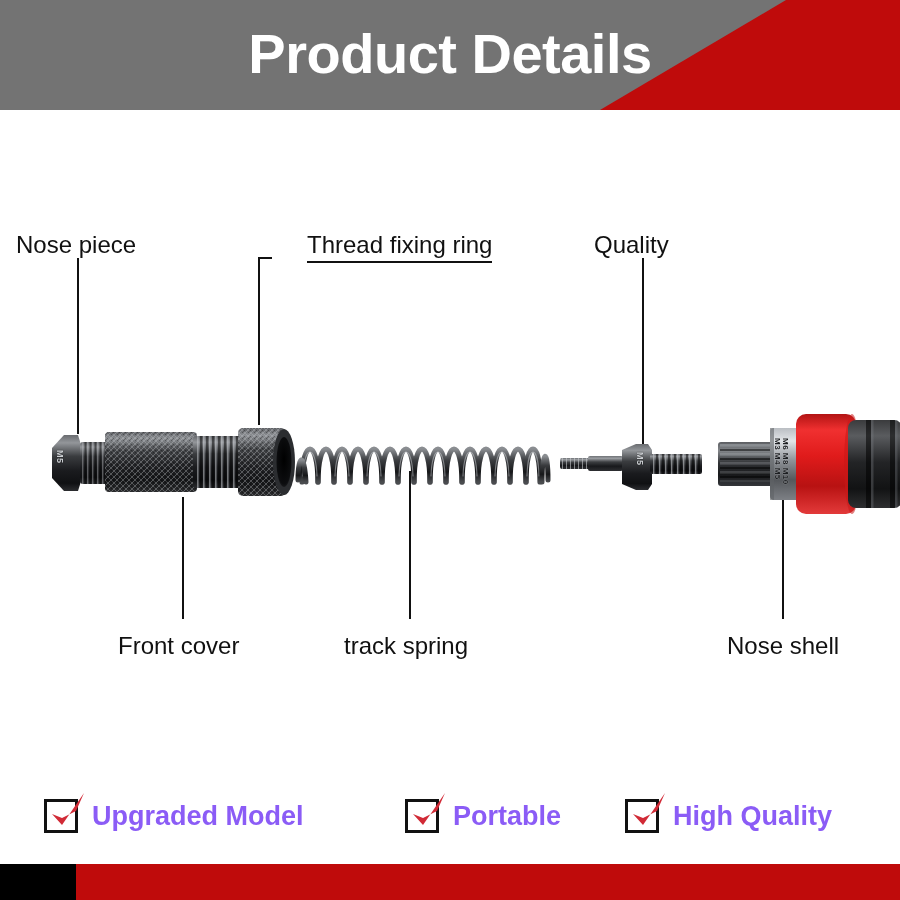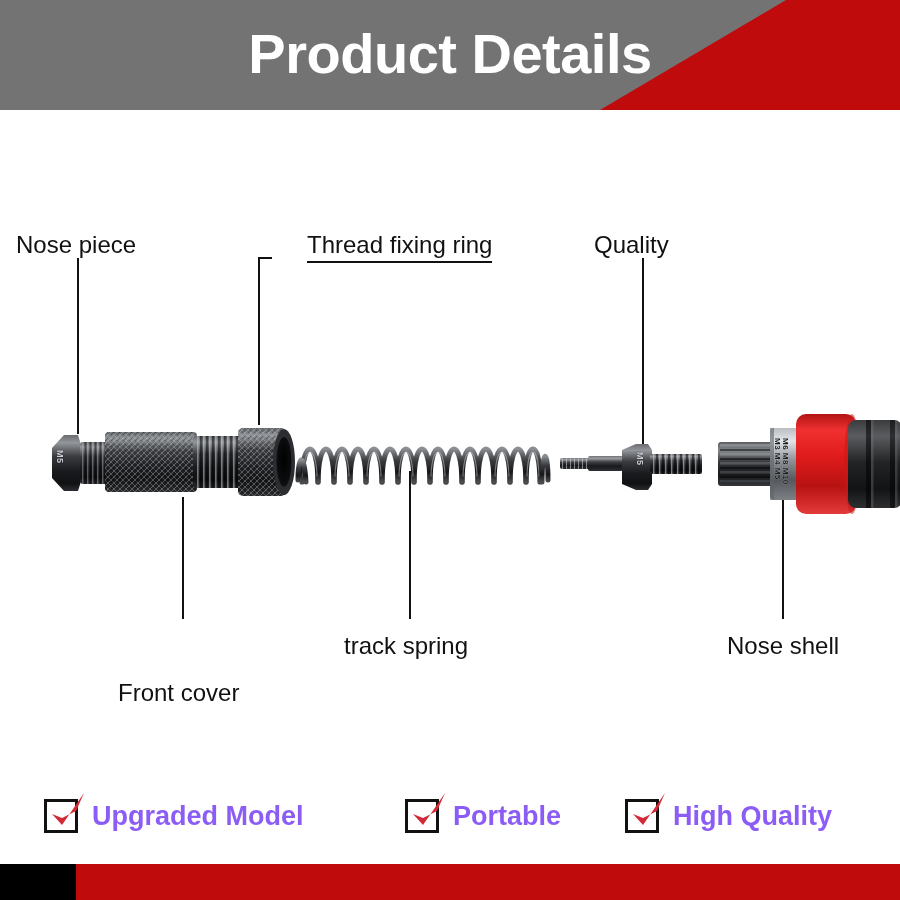--- a/index.html
+++ b/index.html
@@ -148,21 +148,21 @@
   <div class="leader" style="left:77px; top:258px; height:176px;"></div>
 
   <div class="label underlined" style="left:270px; top:231px;margin-left:37px;">Thread fixing ring</div>
   <div class="leader" style="left:258px; top:258px; height:167px;"></div>
   <div class="leader-h" style="left:258px; top:257px; width:14px;"></div>
 
   <div class="label" style="left:594px; top:231px;">Quality</div>
   <div class="leader" style="left:642px; top:258px; height:192px;"></div>
 
   <div class="leader" style="left:182px; top:497px; height:122px;"></div>
-  <div class="label" style="left:118px; top:632px;margin-top:47px;">Front cover</div>
+  <div class="label" style="left:118px; top:632px;">Front cover</div>
 
   <div class="leader" style="left:409px; top:471px; height:148px;"></div>
   <div class="label" style="left:344px; top:632px;">track spring</div>
 
   <div class="leader" style="left:782px; top:500px; height:119px;"></div>
   <div class="label" style="left:727px; top:632px;">Nose shell</div>
 
   <div class="part" style="left:48px; top:432px; width:70px; height:62px;">
 
     <svg width="70" height="62" viewBox="0 0 70 62" style="position:absolute;left:0;top:0;overflow:visible;">

